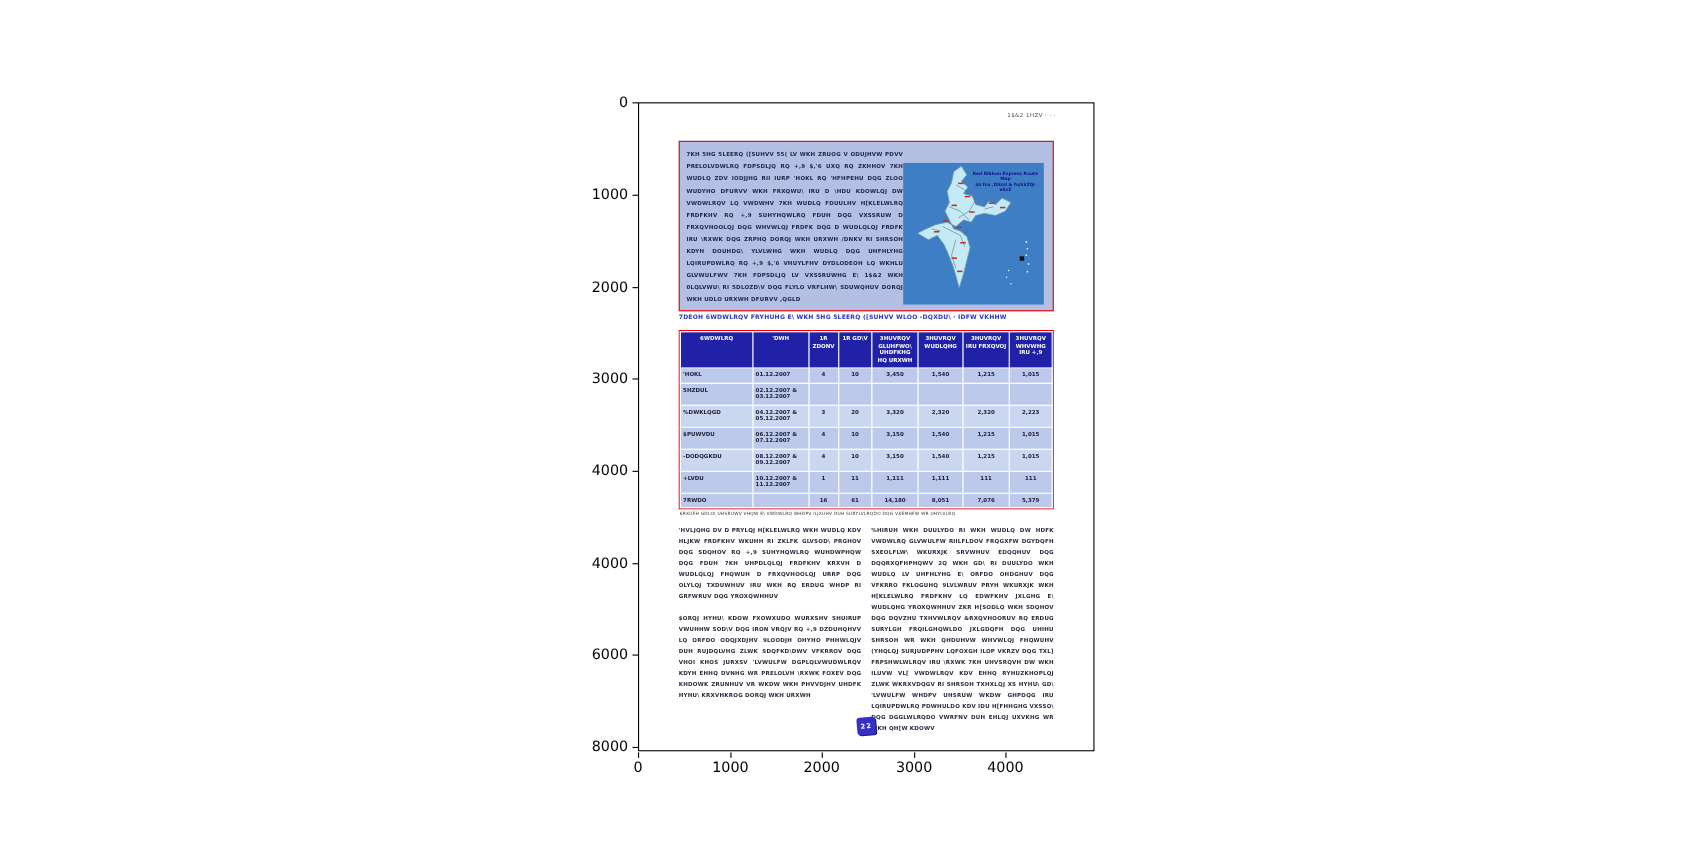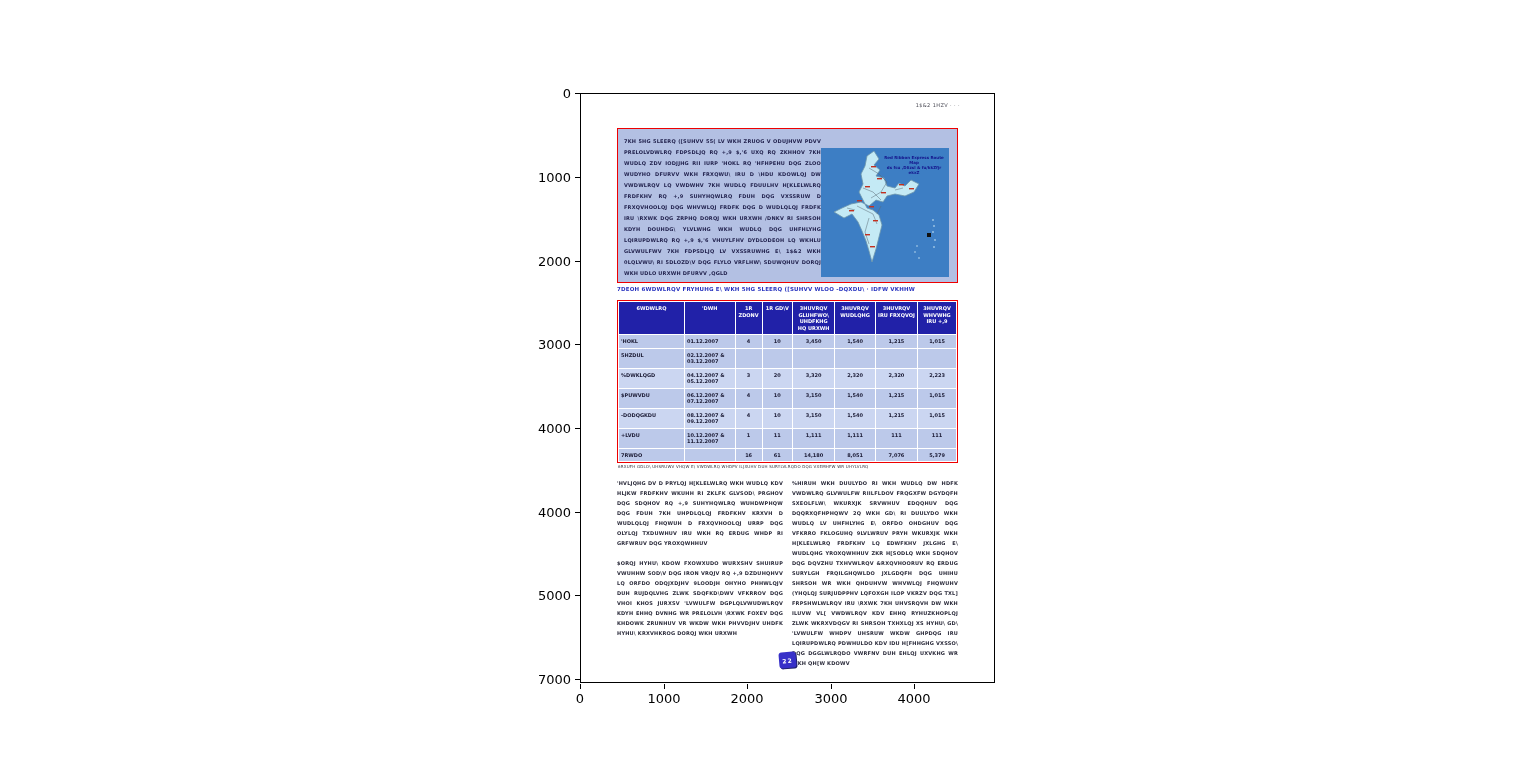--- a/index.html
+++ b/index.html
@@ -75,22 +75,22 @@
   <div class="ytick-mark" style="top:512px"></div>
   <div class="ytick-mark" style="top:595px"></div>
   <div class="ytick-mark" style="top:679px"></div>
 
   <div class="ytick-label" style="left:519px; top:86px">0</div>
   <div class="ytick-label" style="left:519px; top:170px">1000</div>
   <div class="ytick-label" style="left:519px; top:254px">2000</div>
   <div class="ytick-label" style="left:519px; top:337px">3000</div>
   <div class="ytick-label" style="left:519px; top:421px">4000</div>
   <div class="ytick-label" style="left:519px; top:505px">4000</div>
-  <div class="ytick-label" style="left:519px; top:588px">5000</div>
-  <div class="ytick-label" style="left:519px; top:672px">7000</div>
+  <div class="ytick-label" style="left:519px; top:588px">6000</div>
+  <div class="ytick-label" style="left:519px; top:672px">8000</div>
 
   <div class="xtick-mark" style="left:580px"></div>
   <div class="xtick-mark" style="left:664px"></div>
   <div class="xtick-mark" style="left:747px"></div>
   <div class="xtick-mark" style="left:831px"></div>
   <div class="xtick-mark" style="left:914px"></div>
 
   <div class="xtick-label" style="left:550px; top:691px">0</div>
   <div class="xtick-label" style="left:634px; top:691px">1000</div>
   <div class="xtick-label" style="left:717px; top:691px">2000</div>

